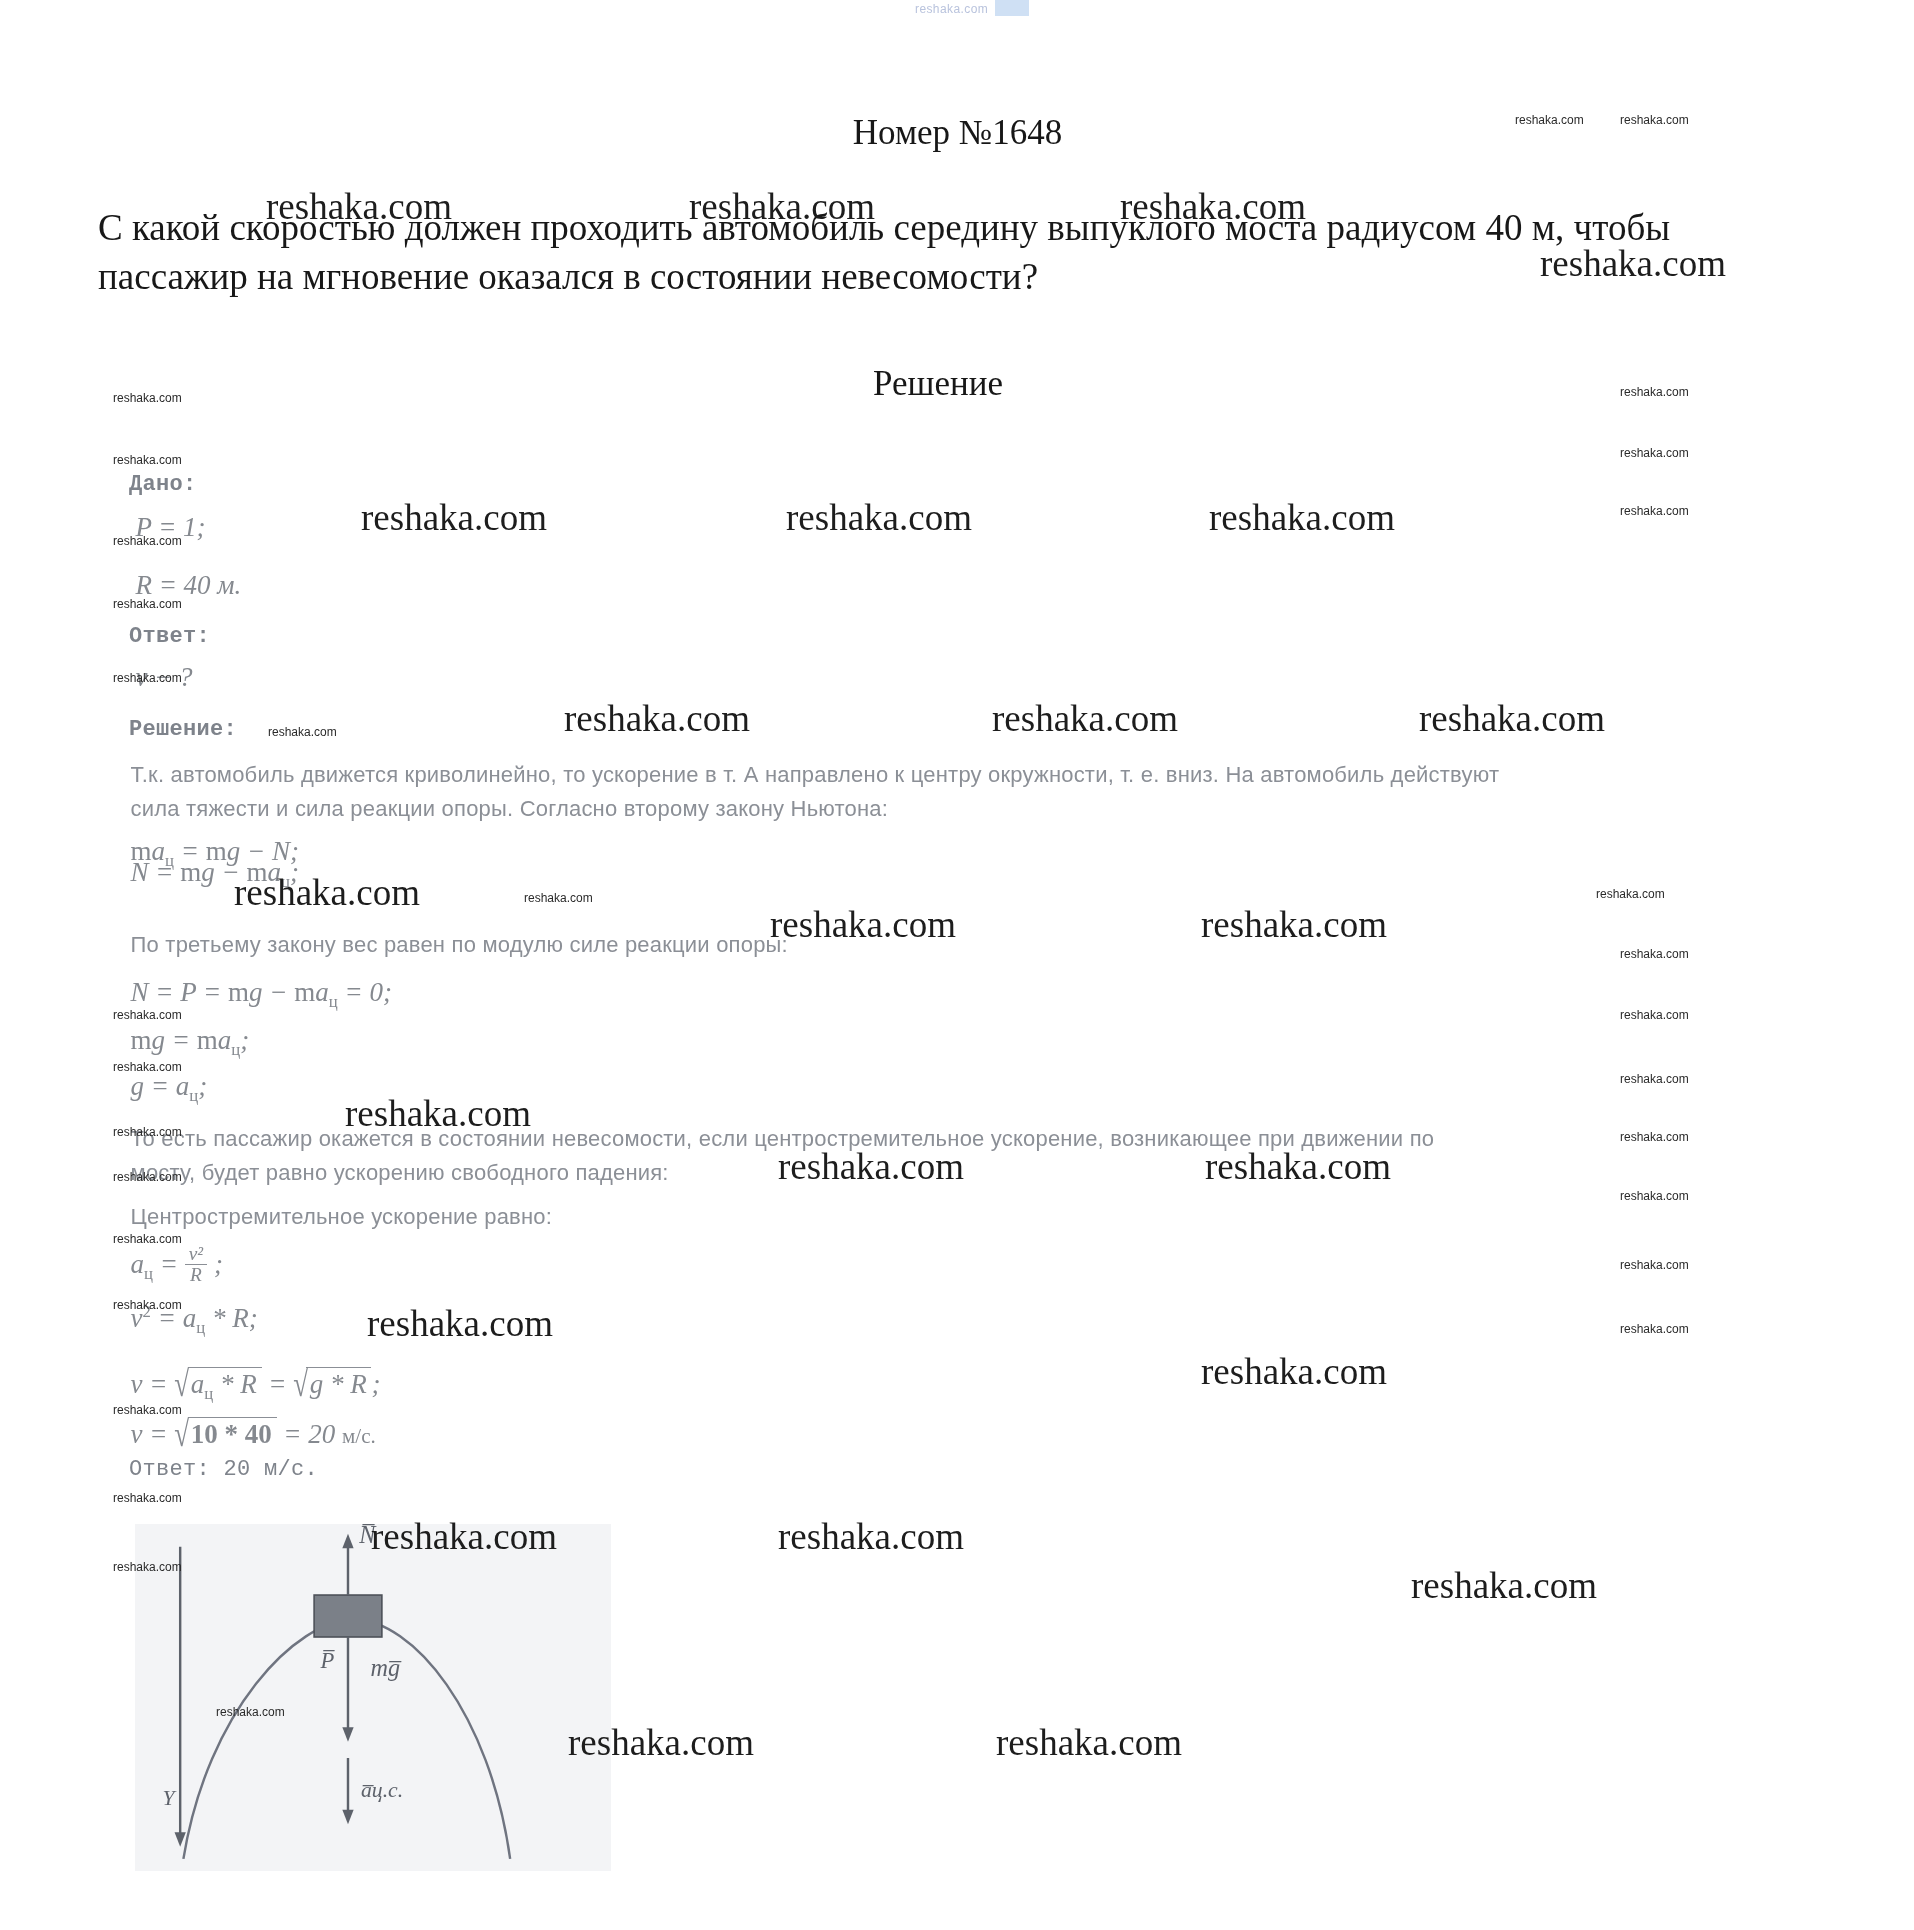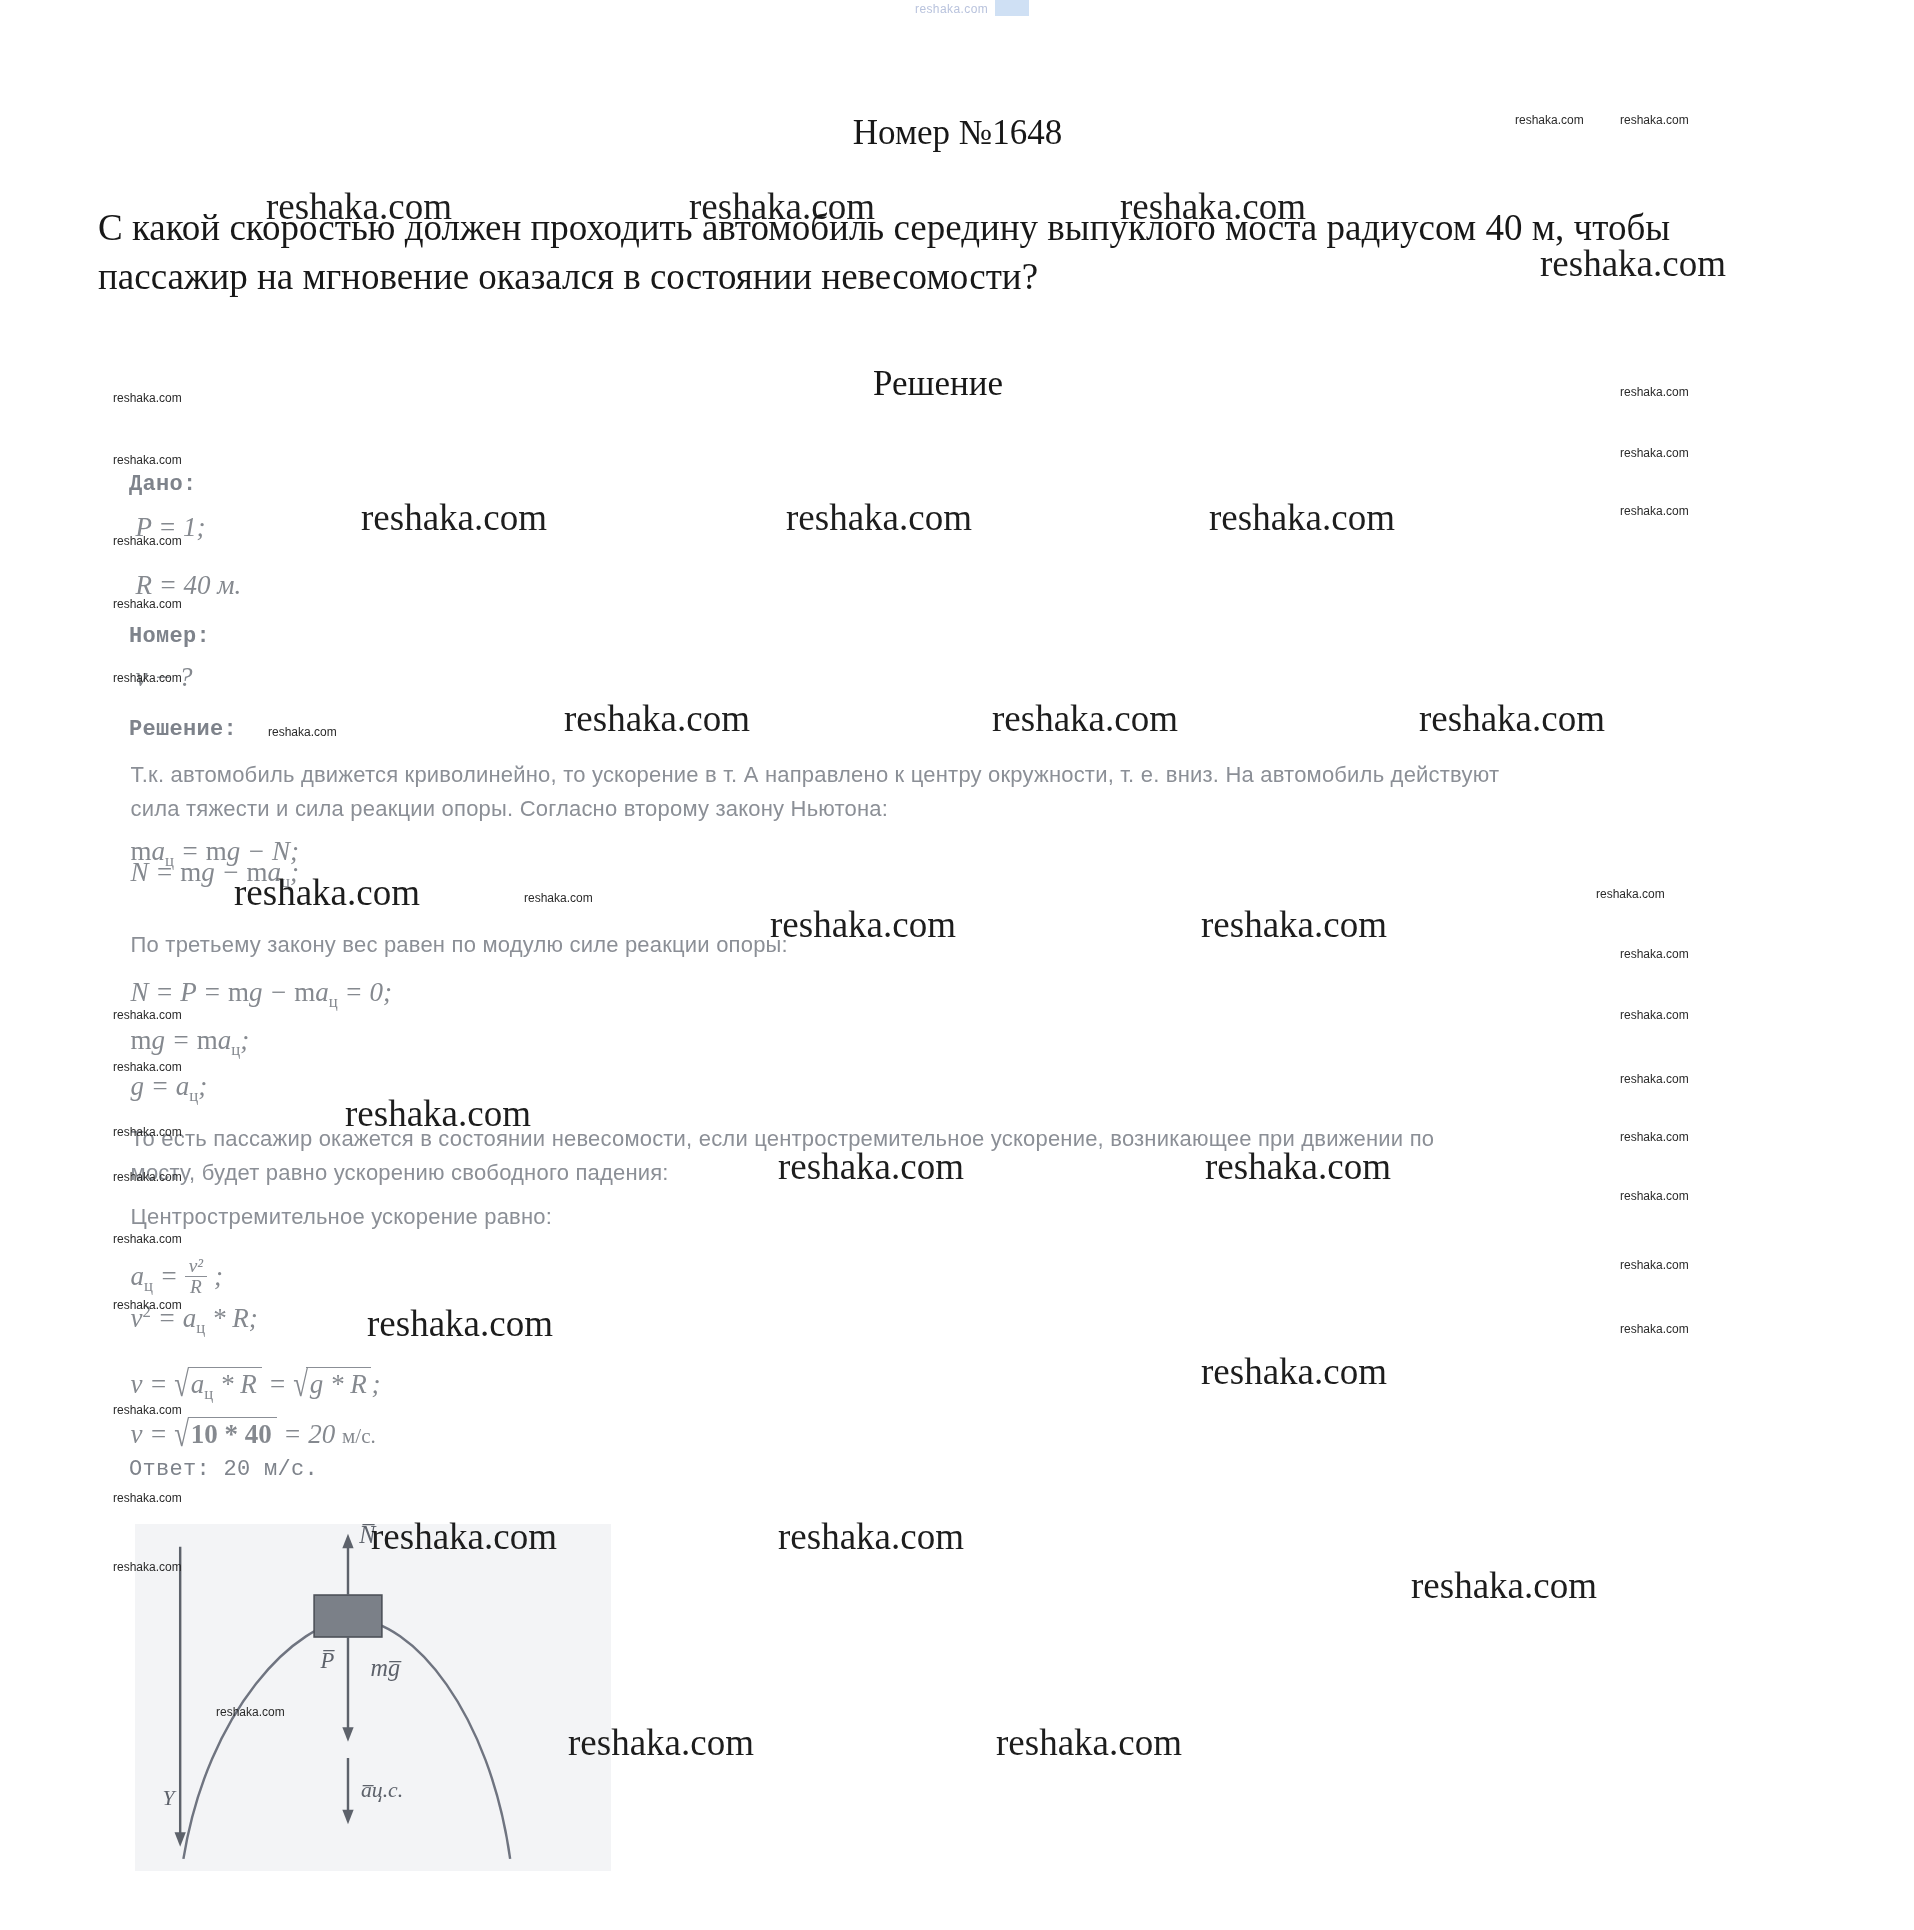--- a/index.html
+++ b/index.html
@@ -105,21 +105,21 @@
   .row { position: absolute; white-space: nowrap; font-family: Liberation Mono, monospace; }
 
   
   .frac {
     display: inline-block;
     vertical-align: -0.45em;
     text-align: center;
     font-size: 19.3px;
     line-height: 1.05;
   }
-  .frac .num { display: block; border-bottom: 1.6px solid #8b8f96; padding: 0 4px; margin-top: 12px; }
+  .frac .num { display: block; border-bottom: 1.6px solid #8b8f96; padding: 0 4px; }
   .frac .den { display: block; padding: 0 4px; }
 
   .sqrt {
     display: inline-block;
     border-top: 1.6px solid #8b8f96;
     padding: 0.8px 4.8px 0 3.2px;
     margin-left: -1.6px;
     margin-top: 16px;
   }
   .radic { display: inline-block; transform: scaleY(1.35); font-style: normal; }
@@ -166,21 +166,21 @@
 <div class="problem">С какой скоростью должен проходить автомобиль середину выпуклого моста радиусом 40 м, чтобы пассажир на мгновение оказался в состоянии невесомости?</div>
 
 <div class="solution-heading">Решение</div>
 
 <div class="scan">
 
   <div class="row lbl" style="left:0; top:0;">Дано:</div>
   <div class="row math" style="left:6.4px; top:40px;">P = 1;</div>
   <div class="row math" style="left:6.4px; top:98px;">R = 40 м.</div>
 
-  <div class="row lbl" style="left:0; top:152px;">Номер:</div>
+  <div class="row lbl" style="left:0; top:152px;">Ответ:</div>
   <div class="row math" style="left:6.4px; top:190px;">v − ?</div>
 
   <div class="row lbl" style="left:0; top:245px;">Решение:</div>
 
   <div class="txt" style="position:absolute; left:1.6px; top:286px; width:1370px;">Т.к. автомобиль движется криволинейно, то ускорение в т. А направлено к центру окружности, т. е. вниз. На автомобиль действуют сила тяжести и сила реакции опоры. Согласно второму закону Ньютона:</div>
 
   <div class="row math" style="left:1.6px; top:364px;">
     <span class="up">m</span>a<sub class="up">ц</sub> = <span class="up">m</span>g − N;
   </div>
   <div class="row math" style="left:1.6px; top:385px;">

